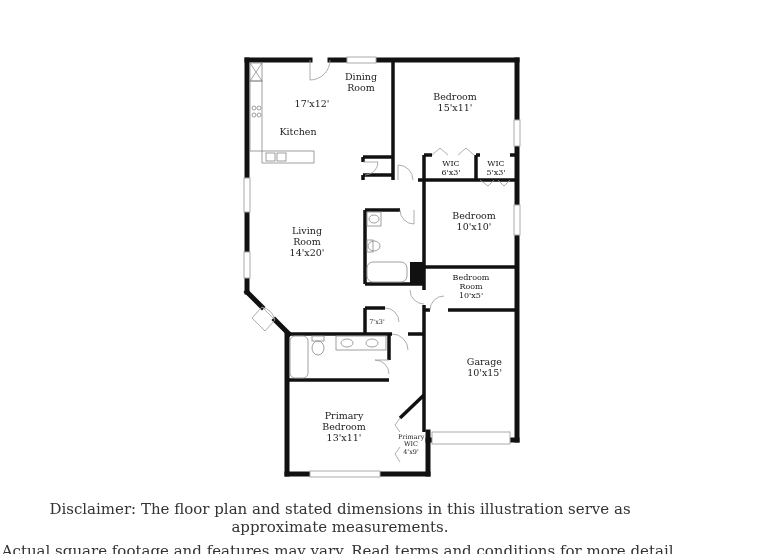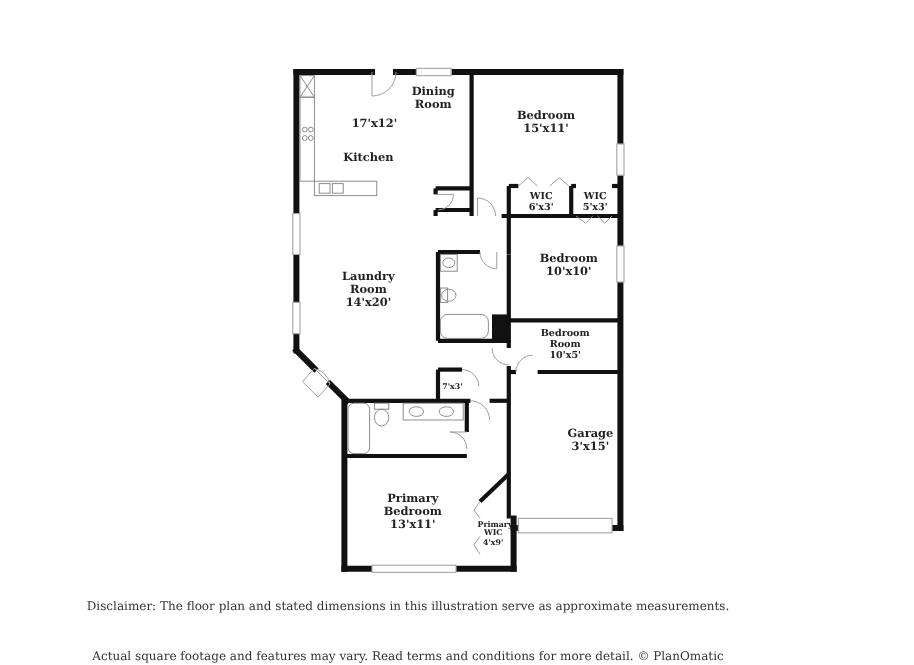--- a/index.html
+++ b/index.html
@@ -1,22 +1,22 @@
 <!DOCTYPE html>
 <html><head>
 <meta charset="utf-8">
 <style>
   html, body { margin: 0; padding: 0; background: #ffffff; }
   body { width: 762px; height: 554px; position: relative; overflow: hidden; font-family: "DejaVu Serif", serif; }
   #plan { position: absolute; left: 0; top: 0; }
-  .room-label { position: absolute; text-align: center; font-family: "DejaVu Serif", serif; font-weight: bold; color: #222; line-height: 1.15; }
+  .room-label { position: absolute; text-align: center; font-family: "DejaVu Serif", serif; font-weight: normal; color: #222; line-height: 1.15; }
   .lbl-md { font-size: 9.5px; }
   .lbl-sm { font-size: 8px; }
   .lbl-xs { font-size: 6.5px; }
-  .disclaimer { position: absolute; left: 0; width: 680px; text-align: center; font-family: "DejaVu Serif", serif; font-size: 10px; color: #333; }
+  .disclaimer { position: absolute; left: 0; width: 680px; text-align: center; font-family: "DejaVu Serif", serif; font-size: 15px; color: #333; }
 </style>
 </head>
 <body>
 
 <svg id="plan" width="762" height="554" viewBox="0 0 762 554">
   <g fill="none" stroke="#111" stroke-width="5" stroke-linecap="square">
 
     <line x1="247" y1="60" x2="310" y2="60"></line>
     <line x1="330" y1="60" x2="347" y2="60"></line>
     <line x1="376" y1="60" x2="517" y2="60"></line>
@@ -136,21 +136,21 @@
     <ellipse cx="347" cy="343" rx="6" ry="4"></ellipse>
       <ellipse cx="372" cy="343" rx="6" ry="4"></ellipse>
   </g>
 </svg>
 
 <div class="room-label lbl-md" style="left:330px;top:72px;width:62px;">
   <div>Dining</div>
   <div>Room</div>
 </div>
 <div class="room-label lbl-md" style="left:282px;top:99px;width:60px;">17'x12'</div>
-<div class="room-label lbl-md" style="left:268px;top:127px;width:60px;text-align:right;">Kitchen</div>
+<div class="room-label lbl-md" style="left:268px;top:127px;width:60px;">Kitchen</div>
 
 <div class="room-label lbl-md" style="left:420px;top:92px;width:70px;">
   <div>Bedroom</div>
   <div>15'x11'</div>
 </div>
 
 <div class="room-label lbl-sm" style="left:430px;top:159px;width:42px;">
   <div>WIC</div>
   <div>6'x3'</div>
 </div>
@@ -158,36 +158,36 @@
   <div>WIC</div>
   <div>5'x3'</div>
 </div>
 
 <div class="room-label lbl-md" style="left:440px;top:211px;width:68px;">
   <div>Bedroom</div>
   <div>10'x10'</div>
 </div>
 
 <div class="room-label lbl-md" style="left:275px;top:226px;width:64px;">
-  <div>Laundry</div>
+  <div>Living</div>
   <div>Room</div>
   <div>14'x20'</div>
 </div>
 
 <div class="room-label lbl-sm" style="left:440px;top:273px;width:62px;">
   <div>Bedroom</div>
   <div>Room</div>
   <div>10'x5'</div>
 </div>
 
 <div class="room-label lbl-xs" style="left:366px;top:319px;width:22px;">7'x3'</div>
 
-<div class="room-label lbl-md" style="left:461px;top:357px;width:62px;">
+<div class="room-label lbl-md" style="left:440px;top:357px;width:62px;text-align:right;">
   <div>Garage</div>
-  <div>3'x15'</div>
+  <div>10'x15'</div>
 </div>
 
 <div class="room-label lbl-md" style="left:310px;top:411px;width:68px;">
   <div>Primary</div>
   <div>Bedroom</div>
   <div>13'x11'</div>
 </div>
 
 <div class="room-label lbl-xs" style="left:398px;top:434px;width:26px;">
   <div>Primary</div>

